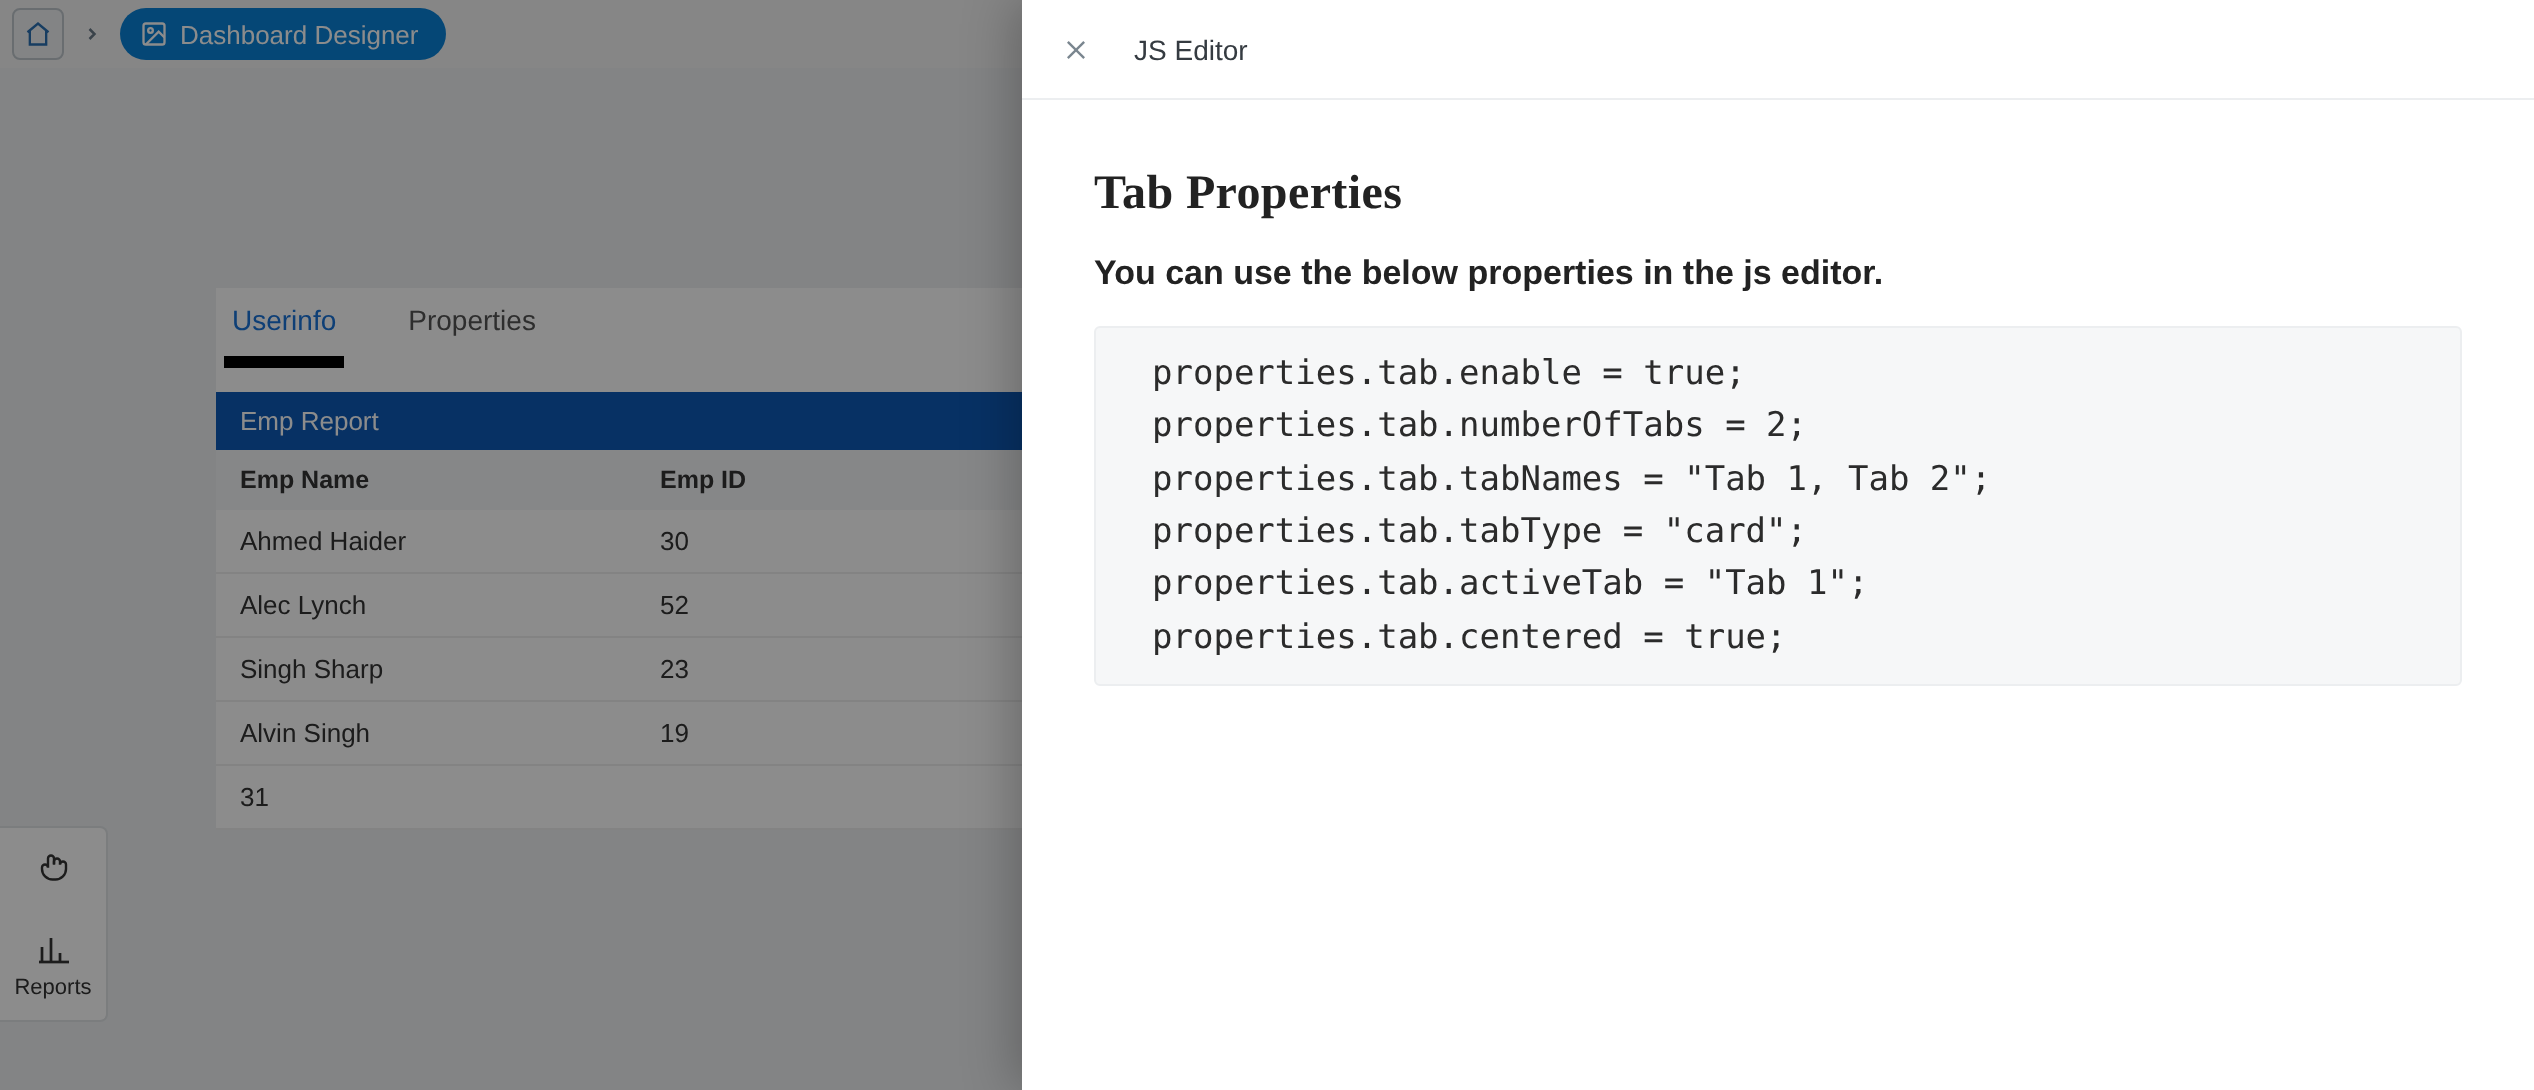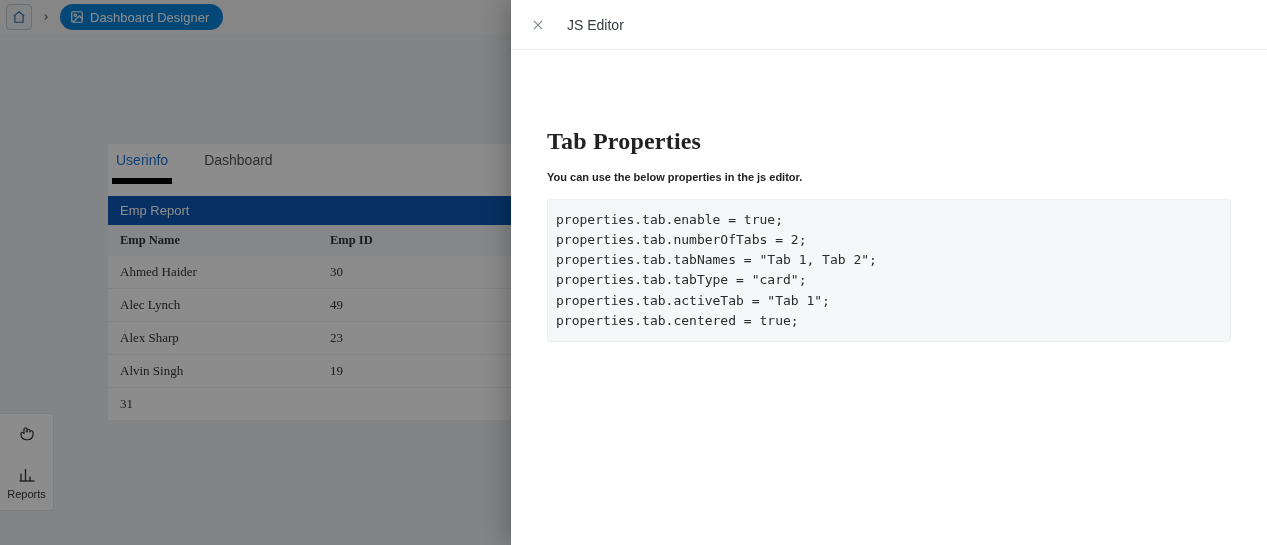--- a/index.html
+++ b/index.html
@@ -100,21 +100,20 @@
 }
 .tbl-header {
   display: flex;
   background: #f4f6f8;
   font-size: 12.5px;
   color: #333;
   font-weight: 600;
 }
 .tbl-header > div, .tbl-row > div {
   padding: 8px 12px;
-  font-family: Liberation Serif, serif;
 }
 .col-name { width: 210px; }
 .col-id { width: 180px; text-align: left; }
 .tbl-row {
   display: flex;
   font-size: 13px;
   color: #333;
   border-bottom: 1px solid #eee;
 }
 
@@ -141,21 +140,20 @@
 
 
 .drawer {
   position: absolute;
   top: 0; right: 0; bottom: 0;
   width: 756px;
   background: #fff;
   box-shadow: -4px 0 24px rgba(0,0,0,0.25);
   display: flex;
   flex-direction: column;
-  gap: 44px;
 }
 .drawer-head {
   height: 50px;
   display: flex;
   align-items: center;
   padding: 0 18px;
   gap: 20px;
   border-bottom: 1px solid #eceef0;
 }
 .close-x {
@@ -173,32 +171,32 @@
 }
 .props-heading {
   font-family: Liberation Serif, serif;
   font-size: 24px;
   font-weight: 700;
   letter-spacing: 0.2px;
   color: #222;
   margin-bottom: 16px;
 }
 .props-sub {
-  font-size: 11px;
+  font-size: 17px;
   font-weight: 700;
   color: #222;
   margin-bottom: 16px;
 }
 .code-block {
   background: #f6f7f8;
   border: 1px solid #eceef0;
   border-radius: 3px;
-  padding: 10px 8px;
+  padding: 10px 28px;
   font-family: "Consolas", "Menlo", monospace;
-  font-size: 13px;
+  font-size: 17px;
   line-height: 1.55;
   color: #2b2b2b;
   white-space: pre;
 }
 </style>
 </head>
 <body>
 
 <div class="app-bg">
   <div class="topbar">
@@ -222,37 +220,37 @@
           </svg>
       </span>
       <span>Dashboard Designer</span>
     </div>
   </div>
 
   <div class="workspace">
     <div class="panel">
       <div class="tabs-row">
         <div class="tab-item active"><span>Userinfo</span></div>
-        <div class="tab-item"><span>Dashboard</span></div>
+        <div class="tab-item"><span>Properties</span></div>
       </div>
       <div class="report-title">Emp Report</div>
       <div class="tbl-header">
         <div class="col-name">Emp Name</div>
         <div class="col-id">Emp ID</div>
       </div>
       <div class="tbl-row">
         <div class="col-name">Ahmed Haider</div>
         <div class="col-id">30</div>
       </div>
       <div class="tbl-row">
         <div class="col-name">Alec Lynch</div>
-        <div class="col-id">49</div>
-      </div>
-      <div class="tbl-row">
-        <div class="col-name">Alex Sharp</div>
+        <div class="col-id">52</div>
+      </div>
+      <div class="tbl-row">
+        <div class="col-name">Singh Sharp</div>
         <div class="col-id">23</div>
       </div>
       <div class="tbl-row">
         <div class="col-name">Alvin Singh</div>
         <div class="col-id">19</div>
       </div>
       <div class="tbl-row">
         <div class="col-id">31</div>
       </div>
     </div>

